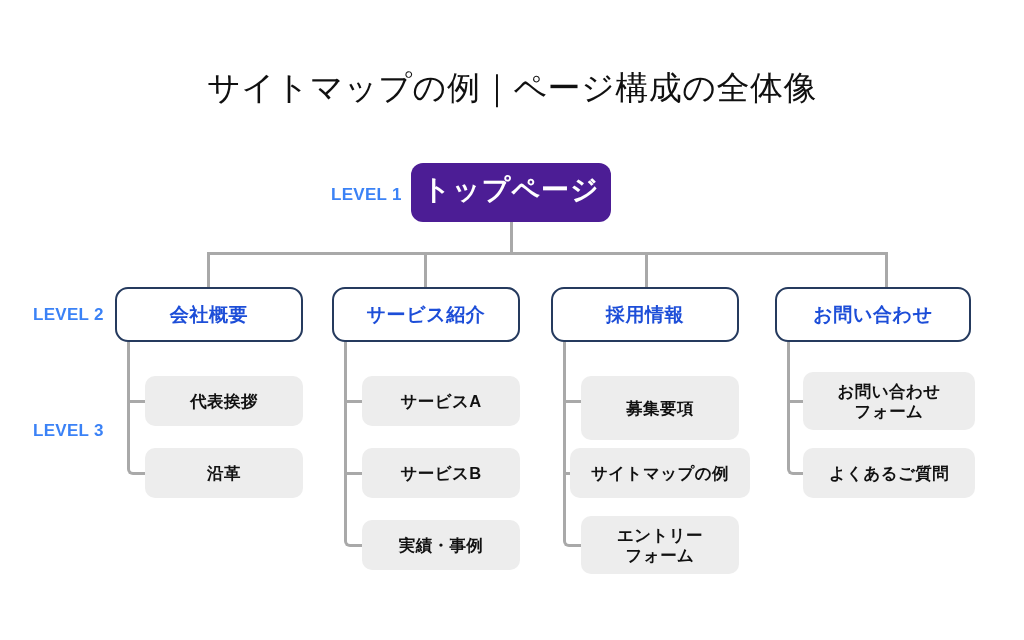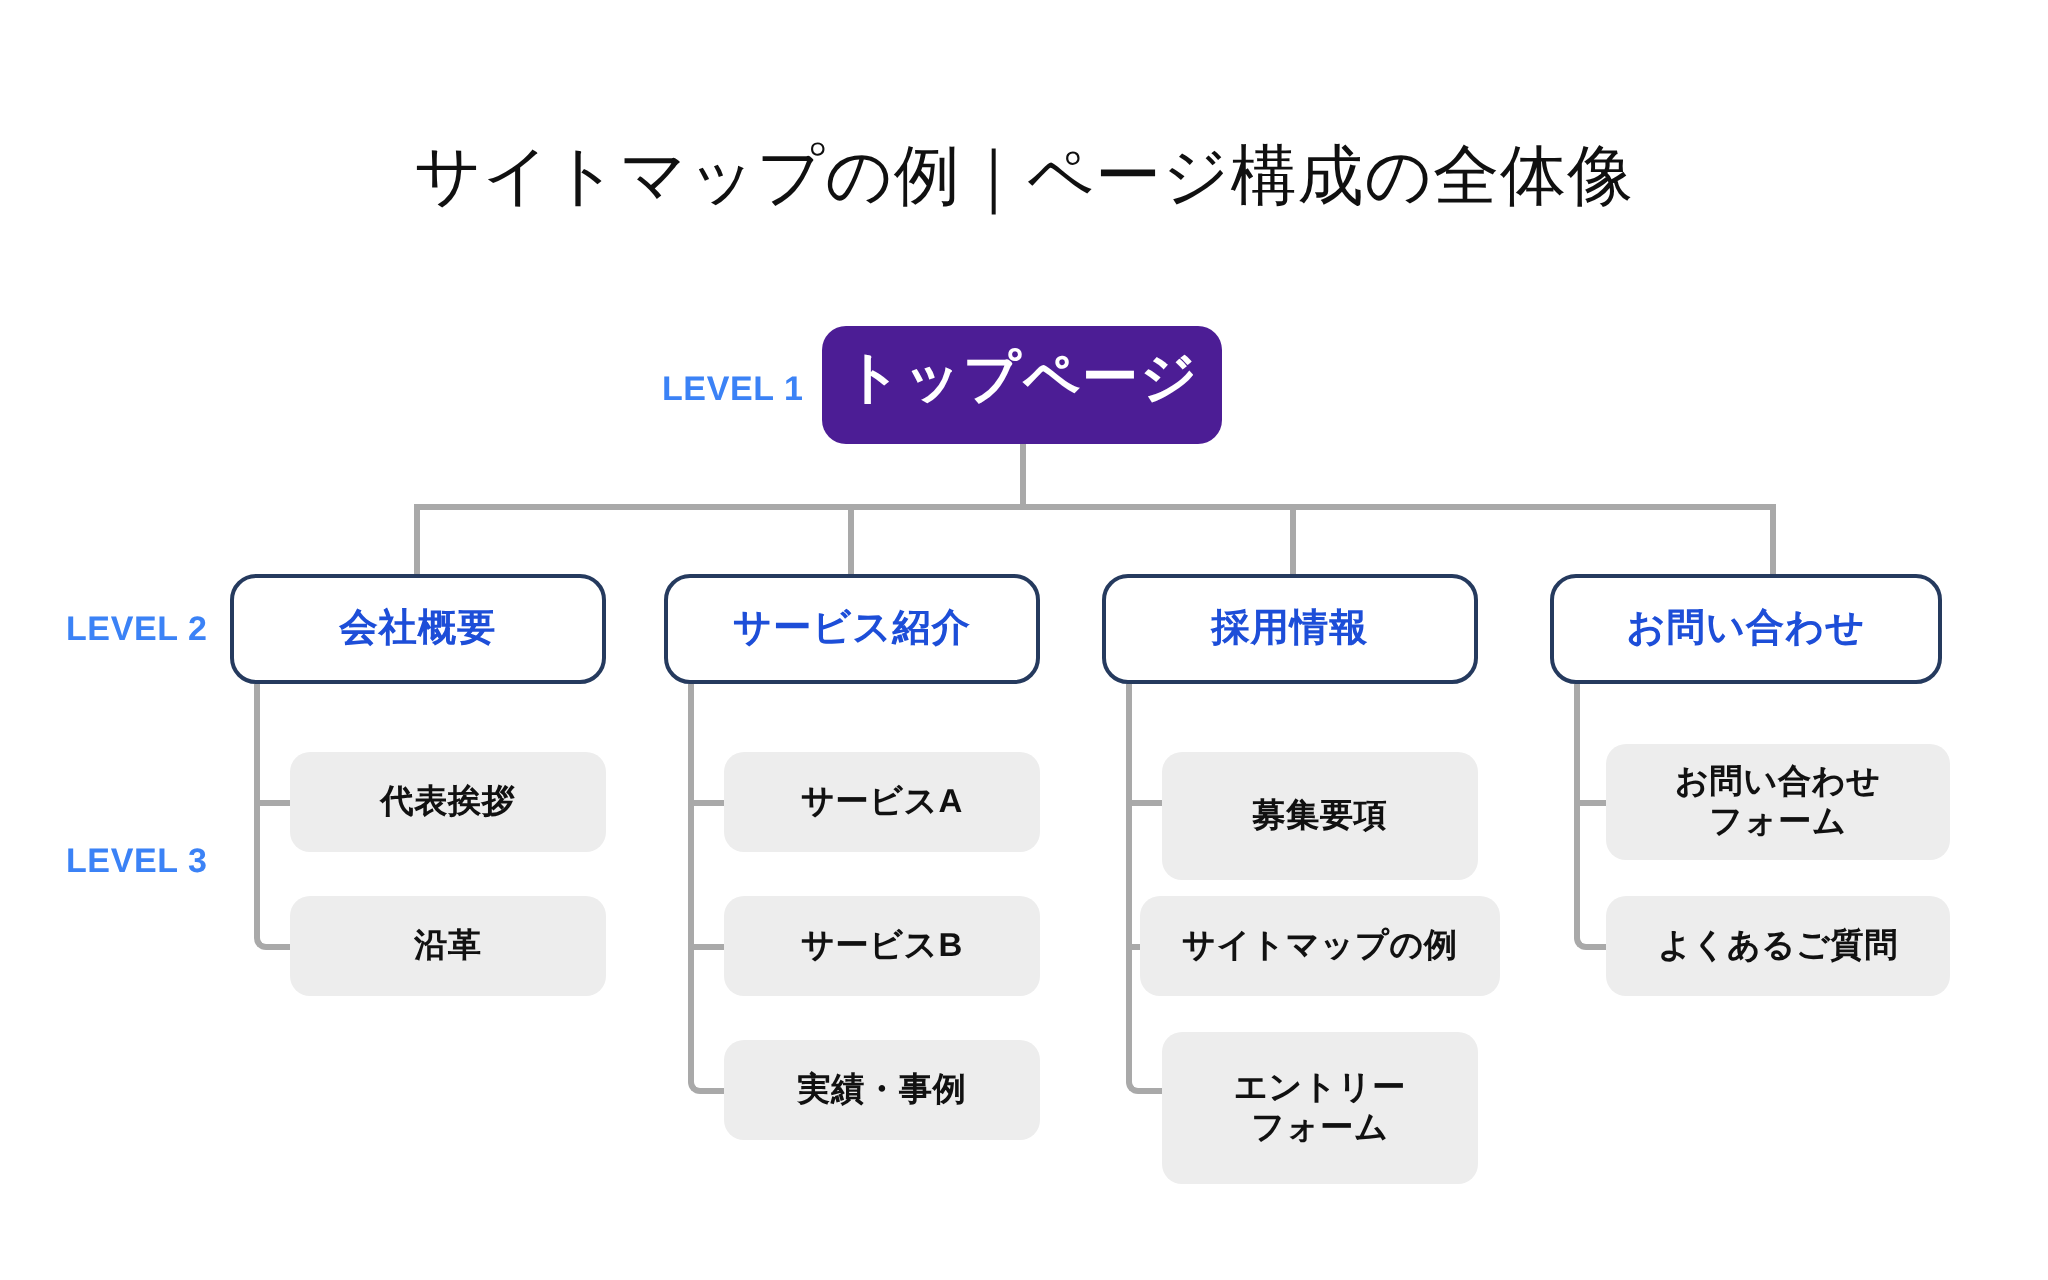--- a/index.html
+++ b/index.html
@@ -185,21 +185,21 @@
   <div class="node node-l3" style="left:581px; top:376px; width:158px; height:64px;">
     <span class="label-lines">
       <span>募集要項</span>
     </span>
   </div>
   <div class="node node-l3" style="left:570px; top:448px; width:180px; height:50px;">
     <span class="label-lines">
       <span>サイトマップの例</span>
     </span>
   </div>
-  <div class="node node-l3" style="left:581px; top:516px; width:158px; height:76px;">
+  <div class="node node-l3" style="left:581px; top:516px; width:158px; height:58px;">
     <span class="label-lines">
       <span>エントリー</span>
       <span>フォーム</span>
     </span>
   </div>
 
   <div class="node node-l3" style="left:803px; top:372px; width:172px; height:58px;">
     <span class="label-lines">
       <span>お問い合わせ</span>
       <span>フォーム</span>

